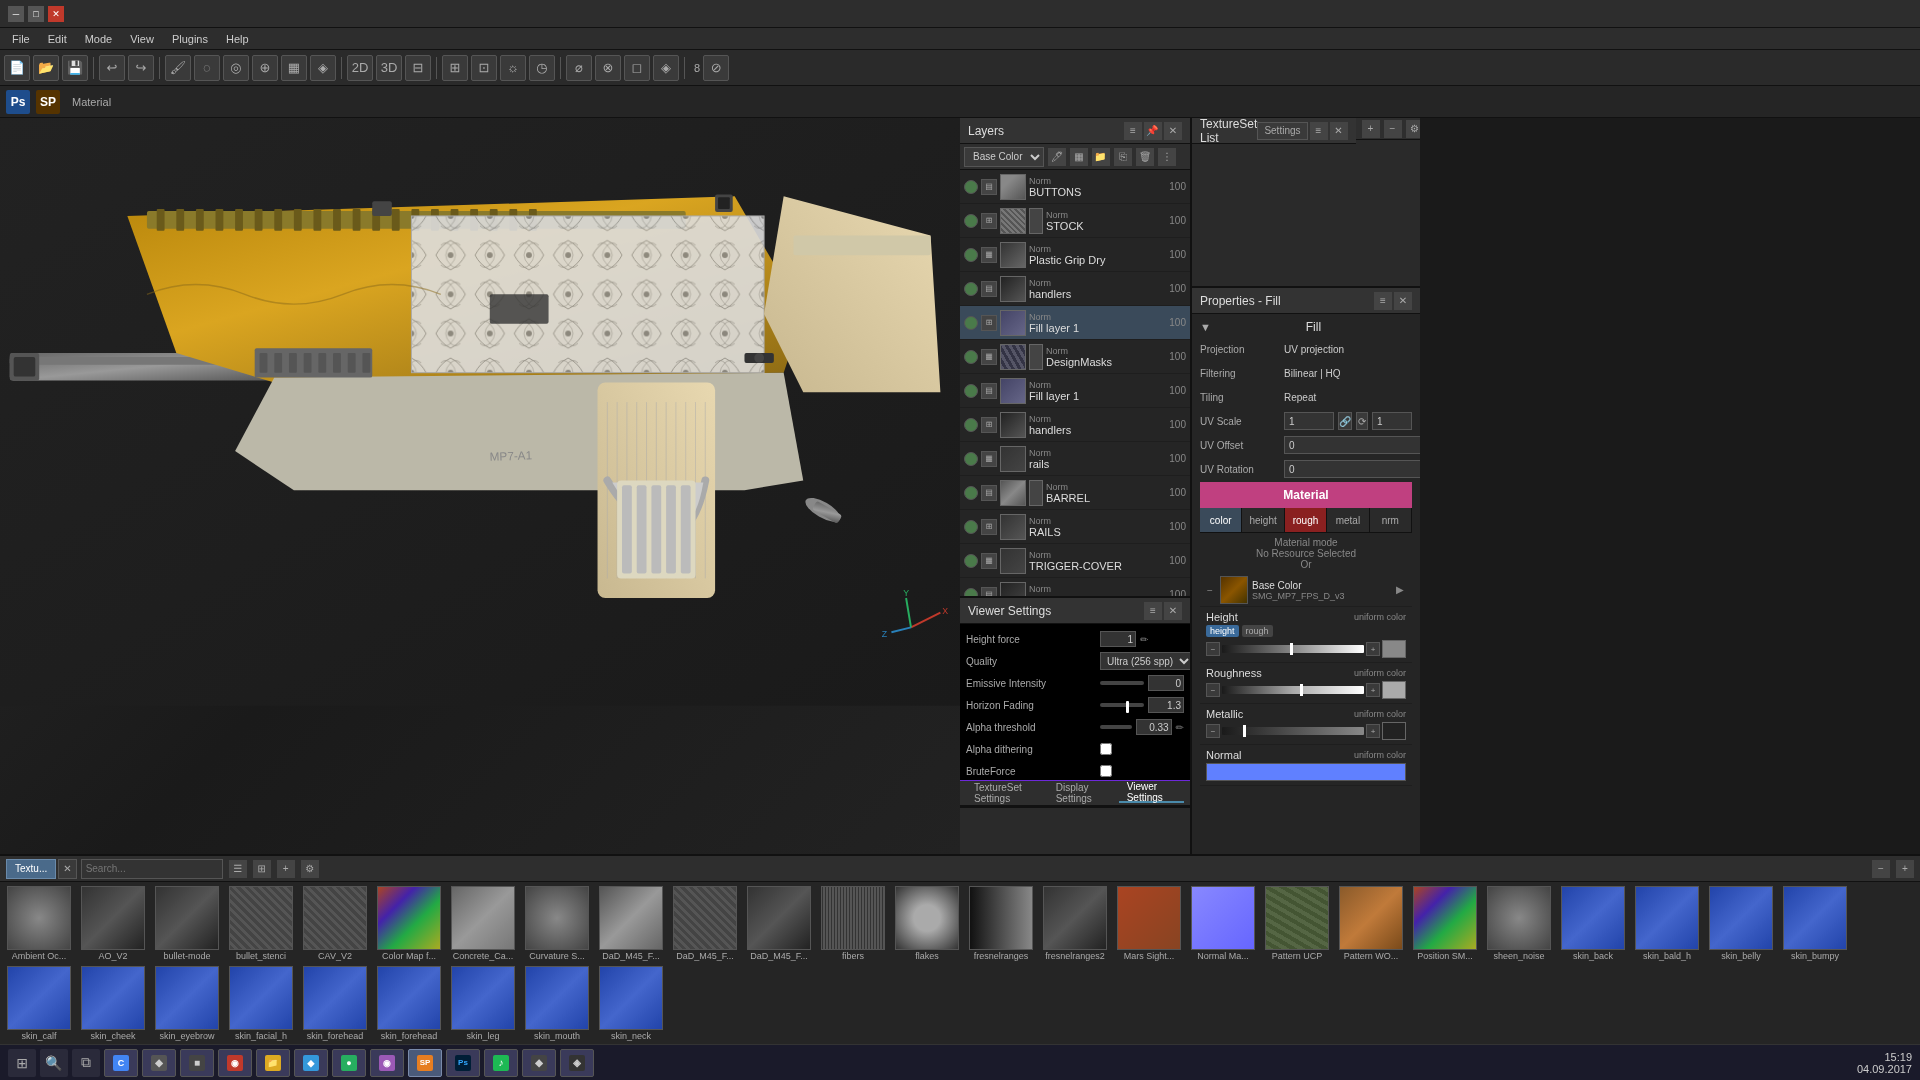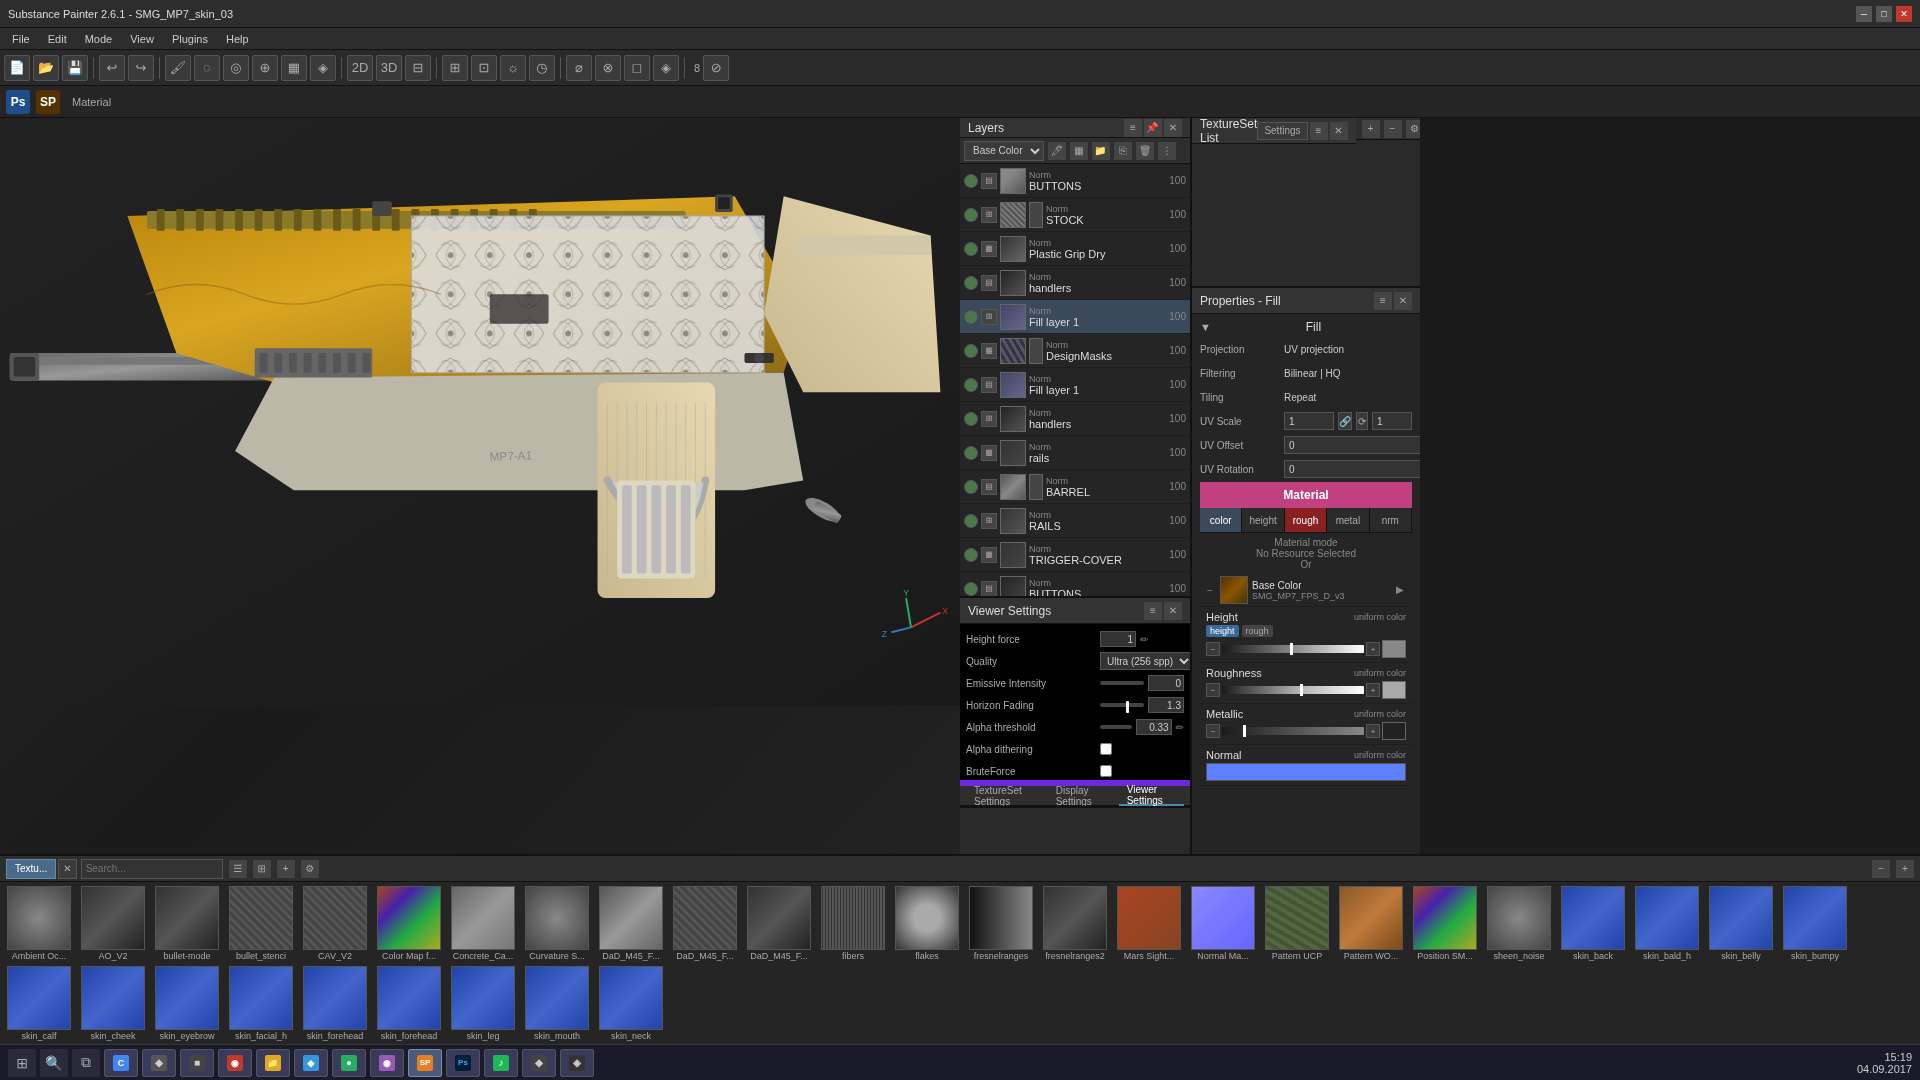--- a/index.html
+++ b/index.html
@@ -164,21 +164,21 @@
 
     
     #layers-panel {
       height: 480px;
       border-bottom: 2px solid #111;
       display: flex;
       flex-direction: column;
       overflow: hidden;
     }
     #layers-header {
-      height: 20px;
+      height: 26px;
       background: #333;
       display: flex;
       align-items: center;
       padding: 0 8px;
       border-bottom: 1px solid #111;
       flex-shrink: 0;
     }
     #layers-title {
       font-size: 12px;
       color: #ddd;
@@ -733,21 +733,21 @@
     }
 
     
     #bottom-tabs {
       height: 26px;
       background: #2e2e2e;
       display: flex;
       align-items: center;
       padding: 0 6px;
       gap: 4px;
-      border-top: 6px solid #6d28d9;
+      border-top: 1px solid #6d28d9;
       border-bottom: 1px solid #111;
     }
     .bottom-tab {
       height: 20px;
       padding: 0 8px;
       font-size: 10px;
       cursor: pointer;
       display: flex;
       align-items: center;
       color: #aaa;
@@ -859,21 +859,20 @@
       display: flex;
       flex-direction: row;
       flex: 1;
       overflow: hidden;
     }
   </style>
 </head>
 <body>
 
 <div id="titlebar">
-  <span id="titlebar-title">Substance Painter 2.6.1 - SMG_MP7_skin_03</span>
   <div id="titlebar-controls">
     <button class="title-btn">─</button>
     <button class="title-btn">□</button>
     <button class="title-btn close">✕</button>
   </div>
 </div>
 
 <div id="menubar">
   <span class="menu-item">File</span>
   <span class="menu-item">Edit</span>

